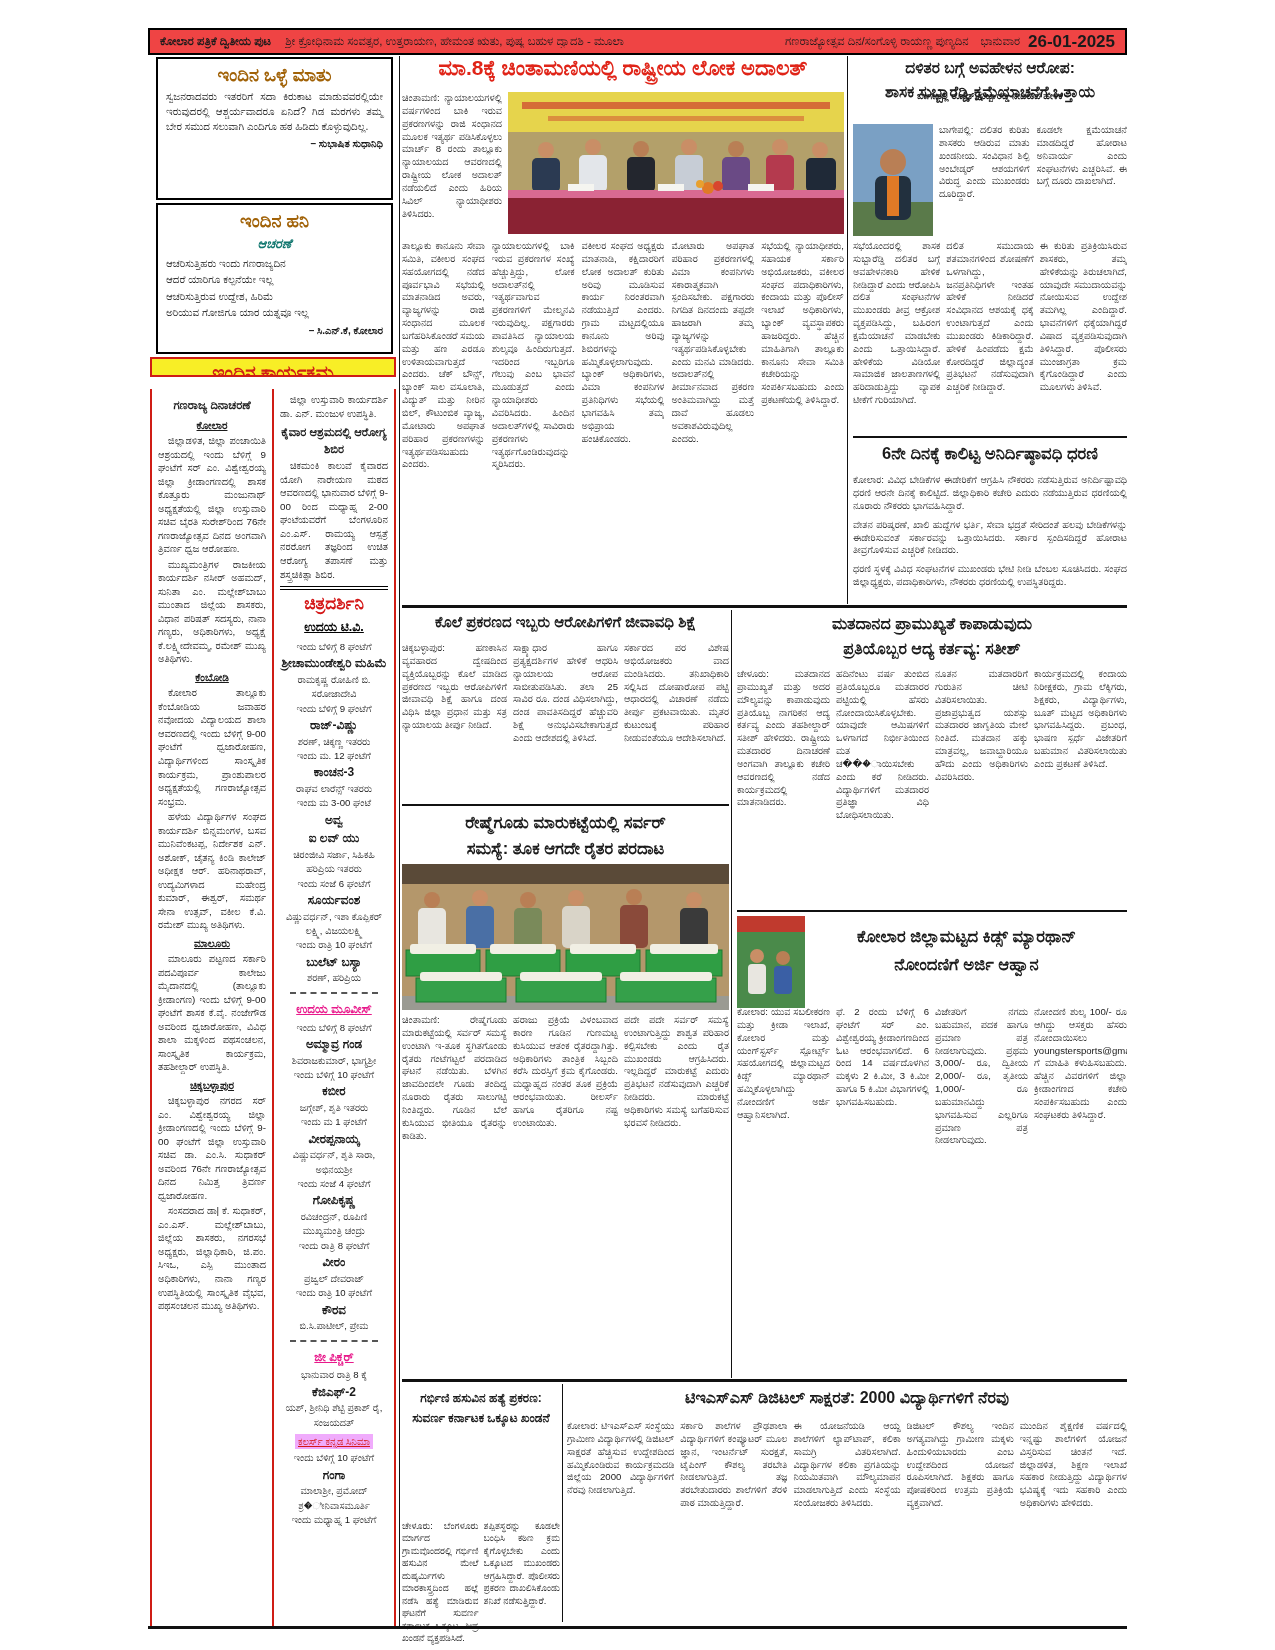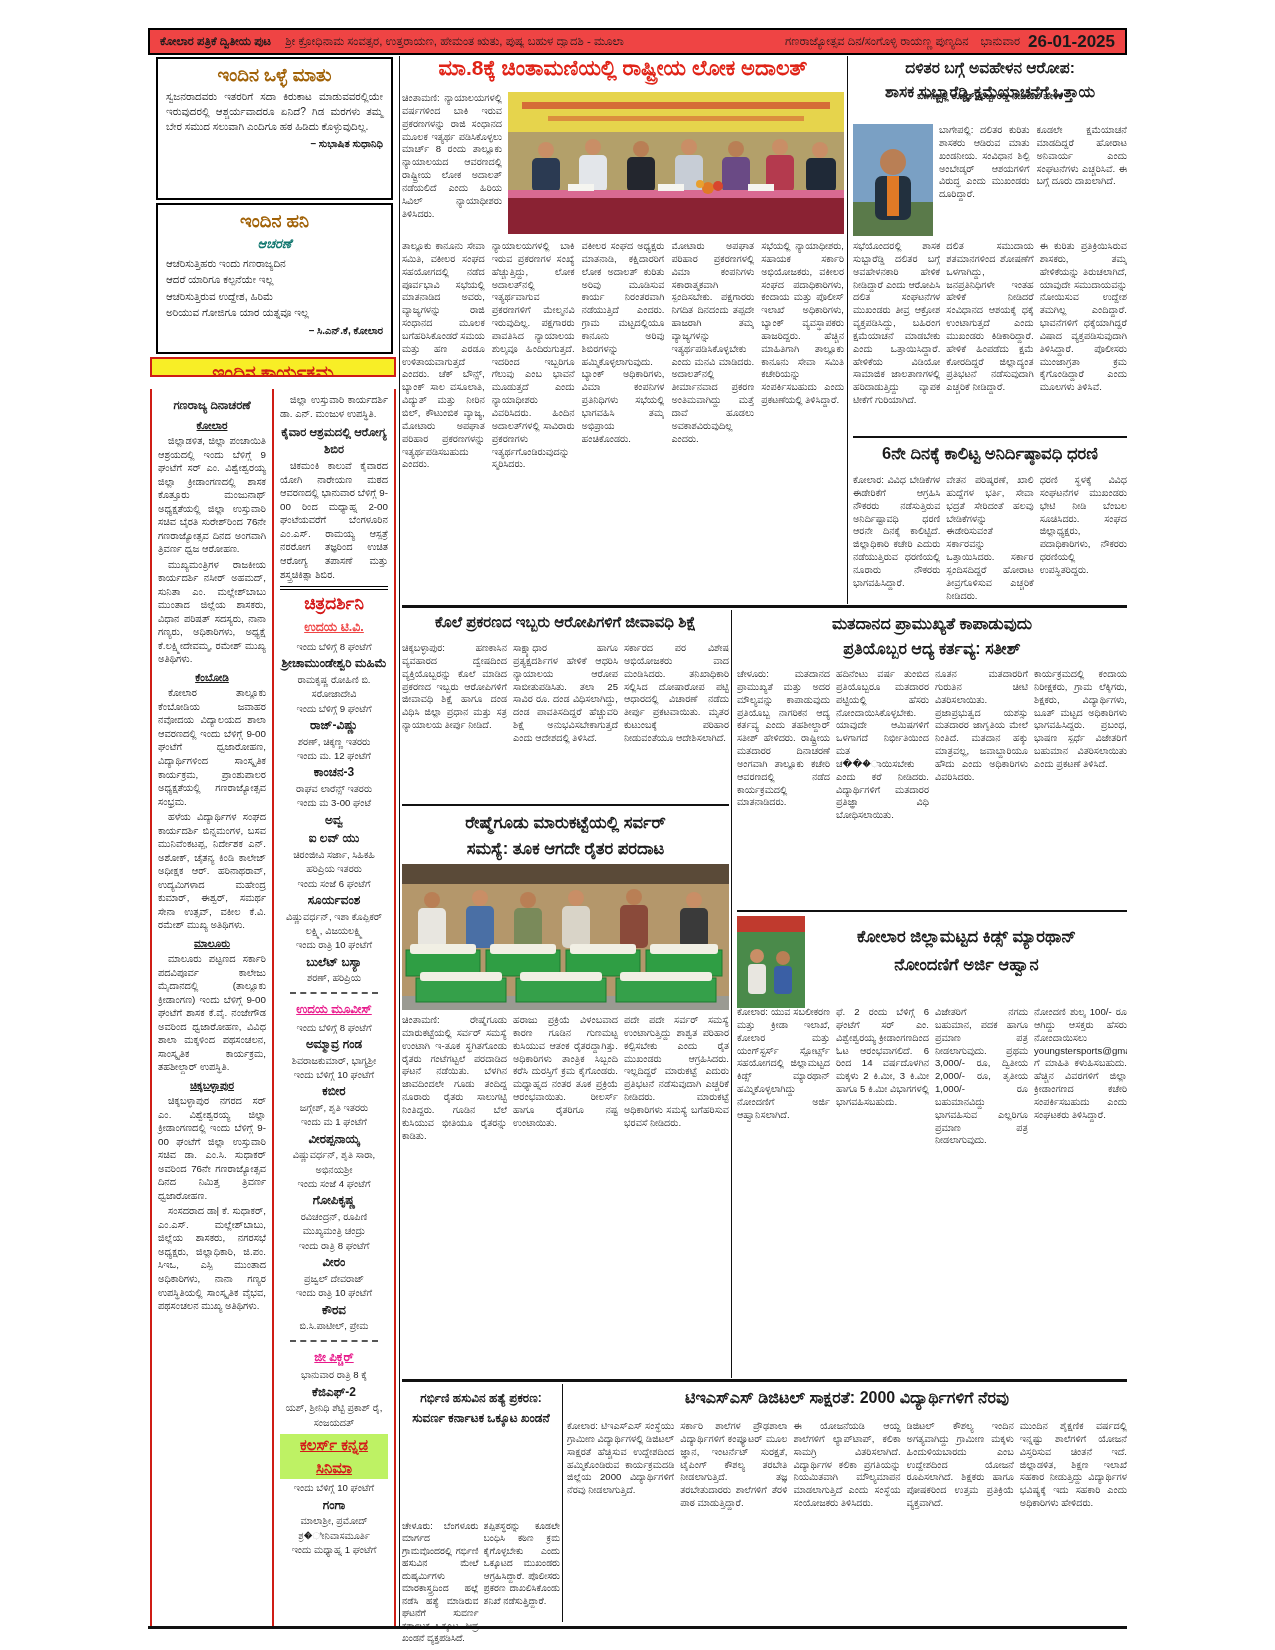--- a/index.html
+++ b/index.html
@@ -29,23 +29,23 @@
   .pi{font-size:9.8px;line-height:1.38;text-align:justify;}
   .pi.para{text-indent:10px;margin-bottom:2px;}
   .pi.subc{font-weight:bold;text-align:center;text-indent:0;font-size:11.5px;line-height:1.45;margin:4px 0 2px;}
   .pi.subu{font-weight:bold;text-align:center;text-indent:0;text-decoration:underline;font-size:10.5px;margin:4px 0 2px;}
   .cine-title{color:#d41818;font-weight:bold;font-size:17px;text-align:center;margin:4px 0 2px;}
   .dbl{border-top:4px double #000;margin:5px 0 2px;}
   .ci{text-align:center;font-size:9.8px;line-height:1.5;}
   .ci.t{font-size:9.6px;}
   .ci.f{font-weight:bold;font-size:12px;line-height:1.55;}
   .ci.c{font-size:9.6px;}
-  .ci.chr{color:#ef4444;font-weight:bold;font-size:12.5px;text-decoration:underline;line-height:1.9;}
+  .ci.chr{color:#000000;font-weight:bold;font-size:12.5px;text-decoration:underline;line-height:1.9;}
   .ci.chm{color:#e8198b;font-weight:bold;font-size:12px;text-decoration:underline;line-height:1.9;}
-  .ci.chh{color:#d41818;background:#bef264;font-weight:bold;font-size:15px;width:fit-content;
+  .ci.chh{color:#d41818;background:#f0abfc;font-weight:normal;font-size:10px;width:fit-content;
           margin:4px auto 2px;padding:0 3px;text-decoration:underline;}
   .ci.d{border-top:2px dashed #555;margin:6px 10px 4px;height:0;}
   
   .hl{font-weight:bold;text-align:center;overflow:hidden;}
   .hl-red{color:#e02418;}
   .cols{display:flex;gap:7px;overflow:hidden;}
   .col{flex:1;font-size:9.6px;line-height:1.34;text-align:justify;overflow:hidden;}
   .lead{font-size:9.6px;line-height:1.34;text-align:justify;overflow:hidden;}
   .rule{background:#111;}
   .strap{font-size:9.6px;text-align:center;font-weight:bold;overflow:hidden;white-space:nowrap;}
@@ -233,21 +233,21 @@
   </div>
   <div class="abs cols" style="left:853px;top:240px;width:274px;height:192px;gap:6px;">
 
   <div class="col">ಸಭೆಯೊಂದರಲ್ಲಿ ಶಾಸಕ ಸುಬ್ಬಾರೆಡ್ಡಿ ದಲಿತರ ಬಗ್ಗೆ ಅವಹೇಳನಕಾರಿ ಹೇಳಿಕೆ ನೀಡಿದ್ದಾರೆ ಎಂದು ಆರೋಪಿಸಿ ದಲಿತ ಸಂಘಟನೆಗಳ ಮುಖಂಡರು ತೀವ್ರ ಆಕ್ರೋಶ ವ್ಯಕ್ತಪಡಿಸಿದ್ದು, ಬಹಿರಂಗ ಕ್ಷಮೆಯಾಚನೆ ಮಾಡಬೇಕು ಎಂದು ಒತ್ತಾಯಿಸಿದ್ದಾರೆ. ಹೇಳಿಕೆಯ ವಿಡಿಯೋ ಸಾಮಾಜಿಕ ಜಾಲತಾಣಗಳಲ್ಲಿ ಹರಿದಾಡುತ್ತಿದ್ದು ವ್ಯಾಪಕ ಟೀಕೆಗೆ ಗುರಿಯಾಗಿದೆ.</div>
       <div class="col">ದಲಿತ ಸಮುದಾಯ ಶತಮಾನಗಳಿಂದ ಶೋಷಣೆಗೆ ಒಳಗಾಗಿದ್ದು, ಜನಪ್ರತಿನಿಧಿಗಳೇ ಇಂತಹ ಹೇಳಿಕೆ ನೀಡಿದರೆ ಸಂವಿಧಾನದ ಆಶಯಕ್ಕೆ ಧಕ್ಕೆ ಉಂಟಾಗುತ್ತದೆ ಎಂದು ಮುಖಂಡರು ಕಿಡಿಕಾರಿದ್ದಾರೆ. ಹೇಳಿಕೆ ಹಿಂಪಡೆದು ಕ್ಷಮೆ ಕೋರದಿದ್ದರೆ ಜಿಲ್ಲಾದ್ಯಂತ ಪ್ರತಿಭಟನೆ ನಡೆಸುವುದಾಗಿ ಎಚ್ಚರಿಕೆ ನೀಡಿದ್ದಾರೆ.</div>
       <div class="col">ಈ ಕುರಿತು ಪ್ರತಿಕ್ರಿಯಿಸಿರುವ ಶಾಸಕರು, ತಮ್ಮ ಹೇಳಿಕೆಯನ್ನು ತಿರುಚಲಾಗಿದೆ, ಯಾವುದೇ ಸಮುದಾಯವನ್ನು ನೋಯಿಸುವ ಉದ್ದೇಶ ತಮಗಿಲ್ಲ ಎಂದಿದ್ದಾರೆ. ಭಾವನೆಗಳಿಗೆ ಧಕ್ಕೆಯಾಗಿದ್ದರೆ ವಿಷಾದ ವ್ಯಕ್ತಪಡಿಸುವುದಾಗಿ ತಿಳಿಸಿದ್ದಾರೆ. ಪೊಲೀಸರು ಮುಂಜಾಗ್ರತಾ ಕ್ರಮ ಕೈಗೊಂಡಿದ್ದಾರೆ ಎಂದು ಮೂಲಗಳು ತಿಳಿಸಿವೆ.</div>
     </div>
   <div class="abs rule" style="left:853px;top:436px;width:274px;height:2px;"></div>
 
   <div class="abs hl" style="left:853px;top:444px;width:274px;height:26px;font-size:16.5px;">6ನೇ ದಿನಕ್ಕೆ ಕಾಲಿಟ್ಟ ಅನಿರ್ದಿಷ್ಠಾವಧಿ ಧರಣಿ</div>
-  <div class="abs cols" style="left:853px;top:474px;width:274px;height:128px;gap:6px;">
+  <div class="abs cols" style="left:853px;top:474px;width:274px;height:128px;gap:6px;flex-direction:column;">
 
   <div class="col">ಕೋಲಾರ: ವಿವಿಧ ಬೇಡಿಕೆಗಳ ಈಡೇರಿಕೆಗೆ ಆಗ್ರಹಿಸಿ ನೌಕರರು ನಡೆಸುತ್ತಿರುವ ಅನಿರ್ದಿಷ್ಟಾವಧಿ ಧರಣಿ ಆರನೇ ದಿನಕ್ಕೆ ಕಾಲಿಟ್ಟಿದೆ. ಜಿಲ್ಲಾಧಿಕಾರಿ ಕಚೇರಿ ಎದುರು ನಡೆಯುತ್ತಿರುವ ಧರಣಿಯಲ್ಲಿ ನೂರಾರು ನೌಕರರು ಭಾಗವಹಿಸಿದ್ದಾರೆ.</div>
       <div class="col">ವೇತನ ಪರಿಷ್ಕರಣೆ, ಖಾಲಿ ಹುದ್ದೆಗಳ ಭರ್ತಿ, ಸೇವಾ ಭದ್ರತೆ ಸೇರಿದಂತೆ ಹಲವು ಬೇಡಿಕೆಗಳನ್ನು ಈಡೇರಿಸುವಂತೆ ಸರ್ಕಾರವನ್ನು ಒತ್ತಾಯಿಸಿದರು. ಸರ್ಕಾರ ಸ್ಪಂದಿಸದಿದ್ದರೆ ಹೋರಾಟ ತೀವ್ರಗೊಳಿಸುವ ಎಚ್ಚರಿಕೆ ನೀಡಿದರು.</div>
       <div class="col">ಧರಣಿ ಸ್ಥಳಕ್ಕೆ ವಿವಿಧ ಸಂಘಟನೆಗಳ ಮುಖಂಡರು ಭೇಟಿ ನೀಡಿ ಬೆಂಬಲ ಸೂಚಿಸಿದರು. ಸಂಘದ ಜಿಲ್ಲಾಧ್ಯಕ್ಷರು, ಪದಾಧಿಕಾರಿಗಳು, ನೌಕರರು ಧರಣಿಯಲ್ಲಿ ಉಪಸ್ಥಿತರಿದ್ದರು.</div>
     </div>
 
   <div class="abs rule" style="left:402px;top:605px;width:725px;height:3px;"></div>
 
   <div class="abs hl" style="left:402px;top:613px;width:327px;height:24px;font-size:15px;">ಕೊಲೆ ಪ್ರಕರಣದ ಇಬ್ಬರು ಆರೋಪಿಗಳಿಗೆ ಜೀವಾವಧಿ ಶಿಕ್ಷೆ</div>
   <div class="abs cols" style="left:402px;top:642px;width:327px;height:158px;gap:6px;">

